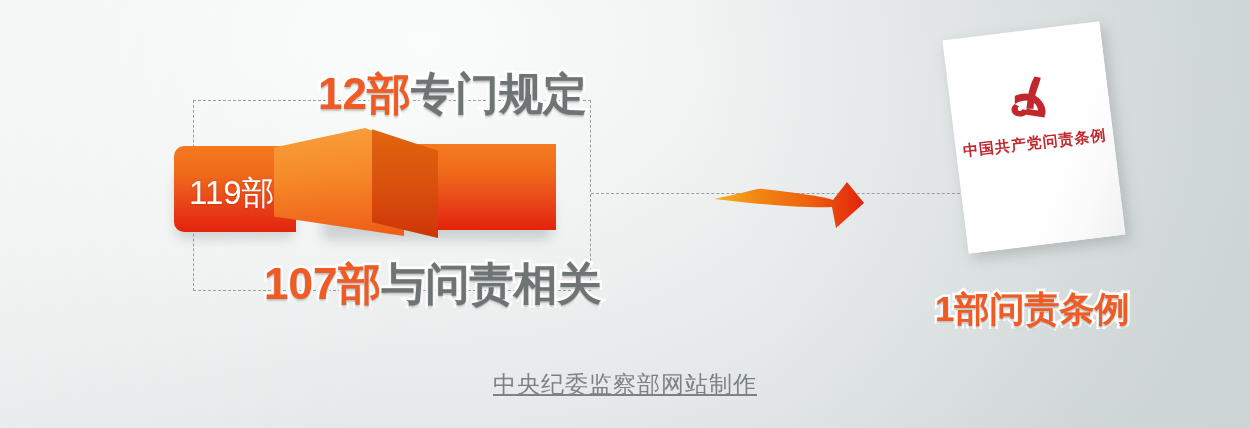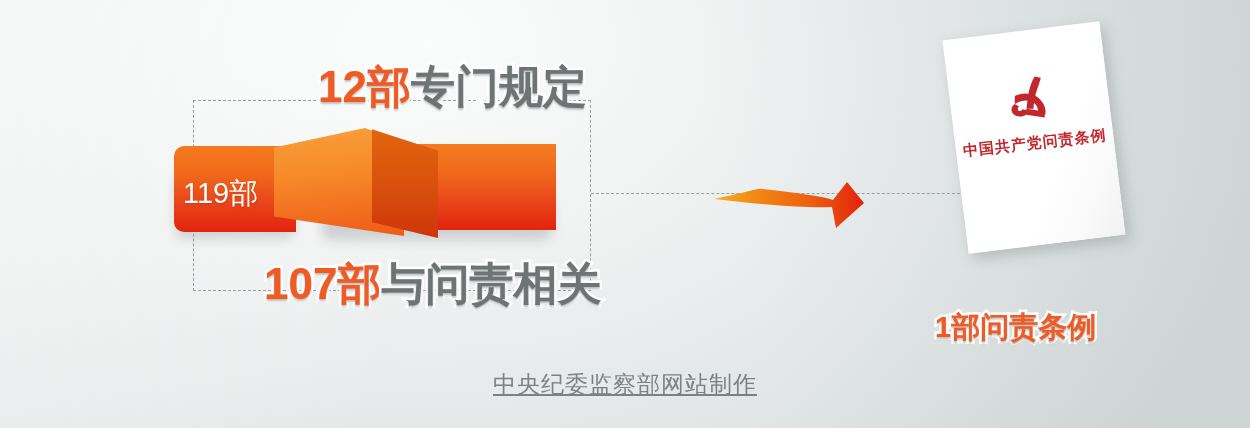--- a/index.html
+++ b/index.html
@@ -64,34 +64,34 @@
     text-shadow:
        0 2px 2px rgba(110,115,115,0.45),
        0 0 1px rgba(110,115,115,0.25);
   }
   .outline-text .num {
     font-family: "Liberation Sans", "DejaVu Sans", sans-serif;
   }
 
   #top-label {
     left: 318px;
-    top: 61px;
+    top: 68px;
     font-size: 44px;
     line-height: 52px;
   }
   #bottom-label {
     left: 264px;
     top: 258px;
     font-size: 44px;
     line-height: 52px;
   }
   #doc-label {
     left: 935px;
-    top: 306px;
-    font-size: 29px;
+    top: 288px;
+    font-size: 35px;
     line-height: 42px;
   }
   .clr-orange { color: #f15a22; }
   .clr-gray   { color: #6e7373; }
 
   
   #ribbon {
     position: absolute;
     left: 170px;
     top: 126px;
@@ -157,23 +157,23 @@
     background: linear-gradient(180deg, #f47b20 0%, #f06a1b 32%, #e8431a 70%, #e3230d 100%);
   }
   .ribbon-text {
     position: absolute;
     color: #ffffff;
     font-weight: 400;
     white-space: nowrap;
     text-shadow: 0 1px 2px rgba(150,40,10,0.35);
   }
   #ribbon-left-text {
-    left: 13px;
+    left: 19px;
     top: 47px;
-    font-size: 29px;
+    font-size: 33px;
     line-height: 40px;
   }
   #ribbon-right-text {
     left: 170px;
     top: 44px;
     font-size: 38px;
     line-height: 46px;
     letter-spacing: 2px;
   }
 

